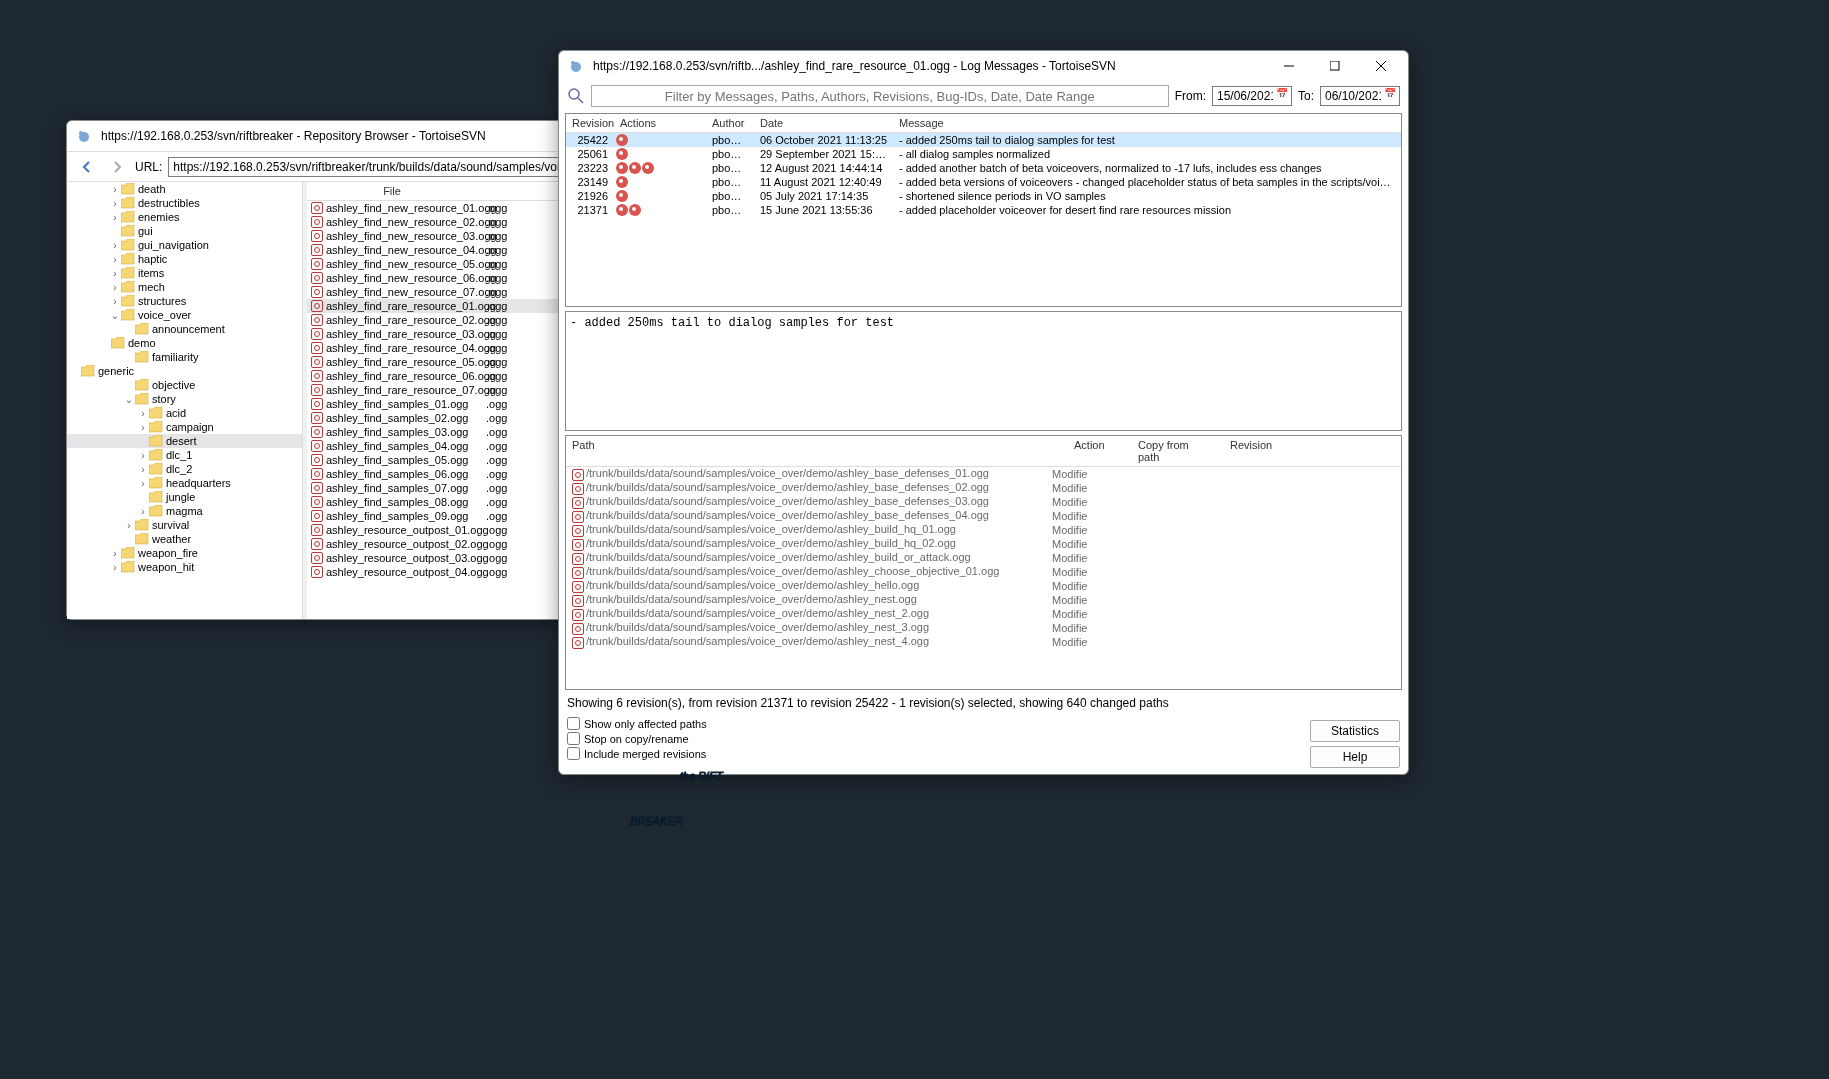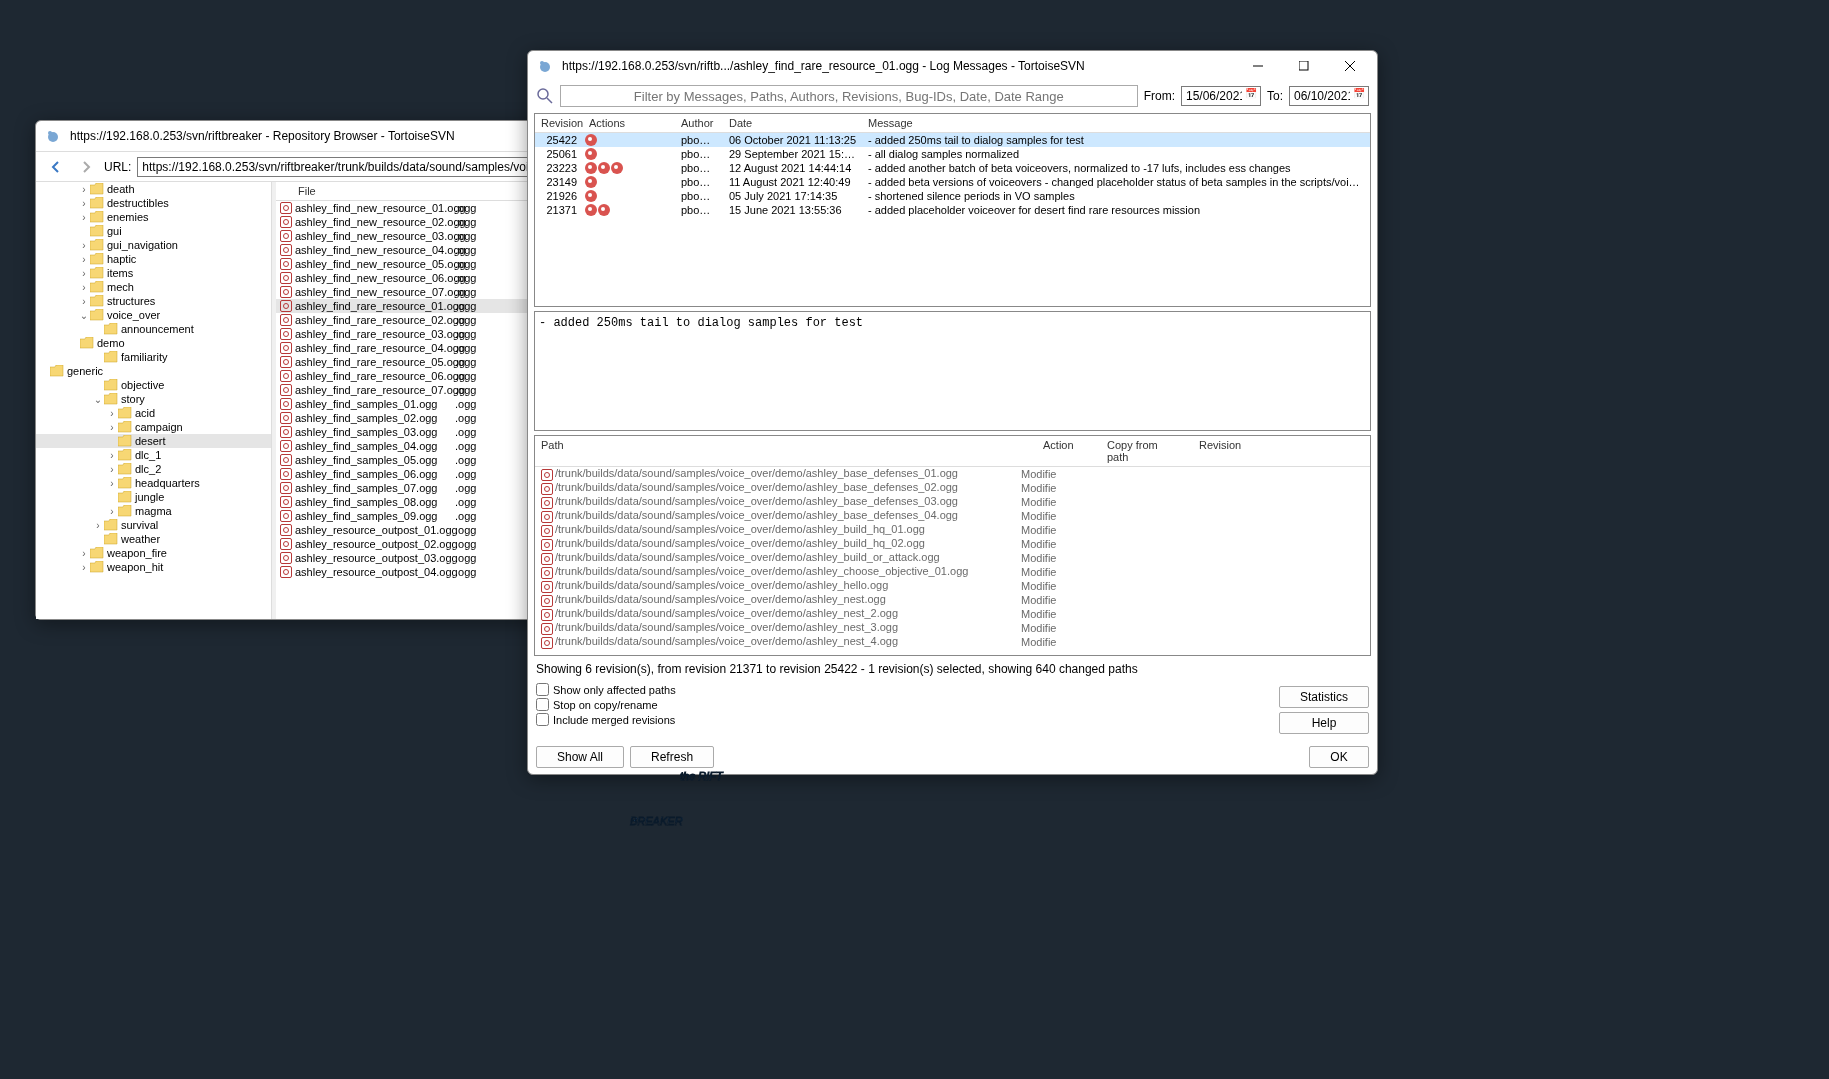--- a/index.html
+++ b/index.html
@@ -1,18 +1,18 @@
 <!DOCTYPE html>
 <html><head>
 <meta charset="utf-8">
 <style>
 * { margin: 0; padding: 0; box-sizing: border-box; font-family: "Segoe UI", Tahoma, sans-serif; font-size: 11px; }
 body { background: #1e2832; width: 1829px; height: 1079px; position: relative; overflow: hidden; }
 
-.window { position: absolute; background: #fff; border: 1px solid #888; border-radius: 6px; box-shadow: 0 4px 20px rgba(0,0,0,0.4); display: flex; flex-direction: column; }
+.window { position: absolute; background: #fff; border: 1px solid #888; border-radius: 6px; box-shadow: 0 4px 20px rgba(0,0,0,0.4); display: flex; flex-direction: column; margin-left: 31px; }
 
 .titlebar { height: 30px; display: flex; align-items: center; padding: 0 4px; }
 .titlebar .icon { width: 16px; height: 16px; margin: 0 5px; display: inline-block; }
 .titlebar .title { flex: 1; color: #000; font-size: 12px; padding-left: 4px; }
 .winbtns { display: flex; }
 .winbtn { width: 46px; height: 30px; display: flex; align-items: center; justify-content: center; color: #000; }
 
 
 #repo-window { left: 35px; top: 120px; width: 1200px; height: 500px; z-index: 1; }
 .toolbar { height: 30px; display: flex; align-items: center; padding: 0 8px; gap: 6px; border-top: 1px solid #ddd; }
@@ -26,21 +26,21 @@
 .file-panel { flex: 1; overflow-y: auto; background: #fff; }
 
 .tree-row { display: flex; align-items: center; height: 14px; padding: 0 2px; white-space: nowrap; }
 .tree-row.selected { background: #e5e5e5; }
 .expander { width: 12px; text-align: center; color: #666; font-size: 10px; }
 .folder-icon { width: 14px; height: 12px; display: inline-block; margin-right: 3px; }
 .folder-icon svg { width: 14px; height: 12px; }
 .tree-label { color: #000; }
 
 .file-header { display: flex; border-bottom: 1px solid #ddd; background: #fff; position: sticky; top: 0; }
-.file-header-cell { padding: 3px 22px; color: #333; }
+.file-header-cell { padding: 3px 22px; color: #333; text-align: center; }
 .file-header-cell.file { width: 170px; }
 .file-header-cell.ext { width: 70px; }
 
 .file-row { display: flex; align-items: center; height: 14px; padding-left: 4px; }
 .file-row.selected { background: #e5e5e5; }
 .file-icon { width: 12px; height: 12px; display: inline-block; margin-right: 3px; border: 1px solid #b73838; border-radius: 2px; position: relative; }
 .file-icon::after { content: ""; position: absolute; left: 2px; top: 2px; width: 4px; height: 4px; border: 1px solid #b73838; border-radius: 50%; }
 .file-name { width: 160px; color: #000; }
 .file-ext { color: #000; }
 
@@ -683,26 +683,20 @@
       <label class="checkbox-row">
           <input type="checkbox" style="">
           <span>Include merged revisions</span>
         </label>
     </div>
     <div style="padding:6px 8px; display:flex; flex-direction:column; gap:4px;">
       <button class="btn right">Statistics</button>
       <button class="btn right">Help</button>
     </div>
   </div>
-  <div class="bottom-buttons">
-    <button class="btn">Show All</button>
-    <button class="btn">Refresh</button>
-    <div class="btn-spacer"></div>
-    <button class="btn right">OK</button>
-  </div>
 </div>
 
 <div class="logo-overlay">
   <svg viewBox="0 0 300 100">
     <defs>
       <linearGradient id="lg" x1="0" y1="0" x2="0" y2="1">
         <stop offset="0" stop-color="#7ab8ff"></stop>
           <stop offset="0.5" stop-color="#2a5a8a"></stop>
           <stop offset="1" stop-color="#ff8c3a"></stop>
       </linearGradient>

